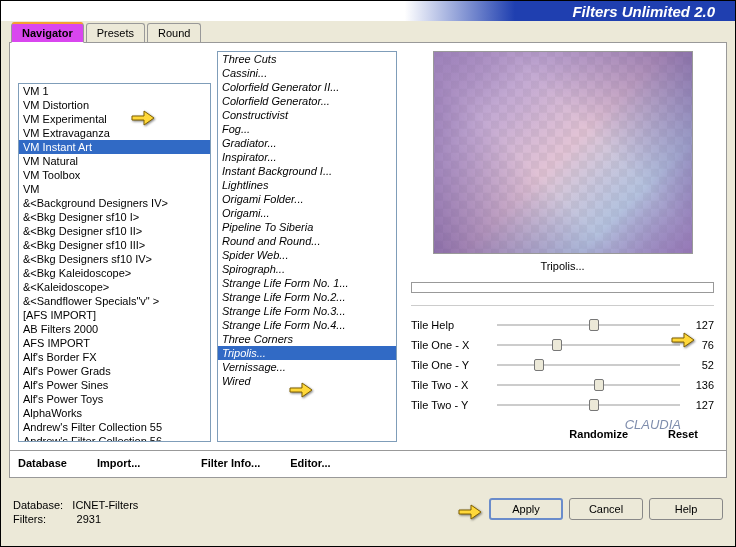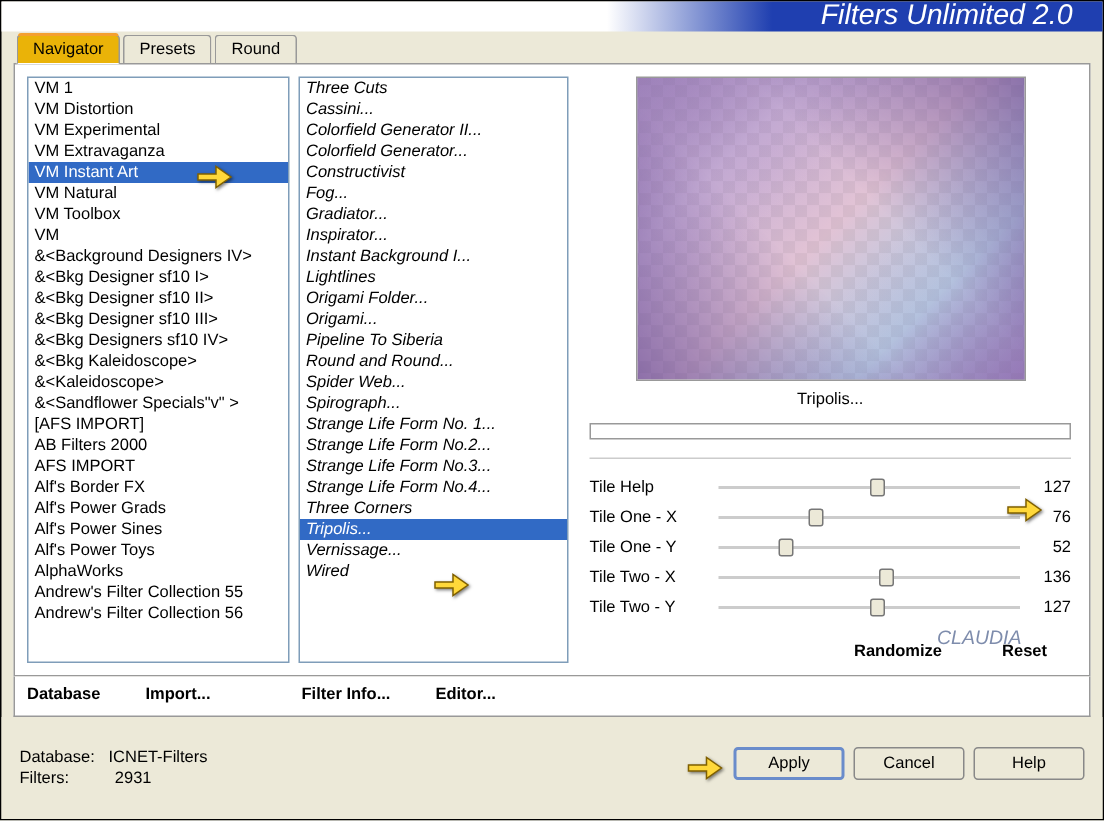--- a/index.html
+++ b/index.html
@@ -1,26 +1,26 @@
 <!DOCTYPE html>
 <html><head>
 <meta charset="utf-8">
 <style>
 * { margin: 0; padding: 0; box-sizing: border-box; font-family: "Tahoma", "Arial", sans-serif; font-size: 11px; }
 body { background: #ECE9D8; width: 736px; height: 547px; overflow: hidden; }
 .window { width: 100%; height: 100%; display: flex; flex-direction: column; border: 1px solid #000; }
 .header { height: 20px; background: linear-gradient(to right, #fff 0%, #fff 55%, #1F3FB0 70%, #1F3FB0 100%); display: flex; justify-content: flex-end; align-items: center; padding-right: 20px; }
-.header-title { font-style: italic; font-weight: normal; font-size: 19px; color: #fff; }
+.header-title { font-style: italic; font-weight: bold; font-size: 15px; color: #fff; }
 .tabs { display: flex; padding-left: 10px; margin-top: 2px; position: relative; z-index: 2; }
 .tab { padding: 3px 10px 3px 10px; border: 1px solid #999; border-bottom: none; border-top-left-radius: 3px; border-top-right-radius: 3px; background: #ECE9D8; margin-right: 2px; cursor: pointer; position: relative; }
-.tab.active { background: #eab308; border-bottom: 1px solid #fff; margin-bottom: -1px; z-index: 3; }
+.tab.active { background: #d946ef; border-bottom: 1px solid #fff; margin-bottom: -1px; z-index: 3; font-weight: bold; }
 .tab.active::before { content:""; position:absolute; top:-2px; left:0; right:0; height:2px; background:#F4A030; border-radius:2px 2px 0 0;}
 .panel { flex: 1; background: #fff; margin: 0 8px; border: 1px solid #999; display: flex; padding: 8px; gap: 6px; min-height: 0; }
 .listbox { border: 1px solid #7F9DB9; background: #fff; overflow-y: scroll; overflow-x: hidden; }
-.list-col1 { width: 175px; }
+.list-col1 { width: 193px; margin-top: 32px; }
 .list-col2 { width: 180px; }
 .list-item { padding: 1px 4px; white-space: nowrap; cursor: pointer; }
 .list-item.selected { background: #316AC5; color: #fff; }
 .right-panel { flex: 1; display: flex; flex-direction: column; gap: 4px; padding-left: 4px;}
 .preview {
   width: 260px; height: 235px; margin: 0 auto; border: 1px solid #999;
   background:
     repeating-conic-gradient(#eee 0% 25%, #fafafa 0% 50%) 50% / 16px 16px,
     linear-gradient(135deg, #8A6FB0, #C9B0D8, #E6C7D9, #B8D0E8, #7A5CA8);
   background-blend-mode: multiply;

